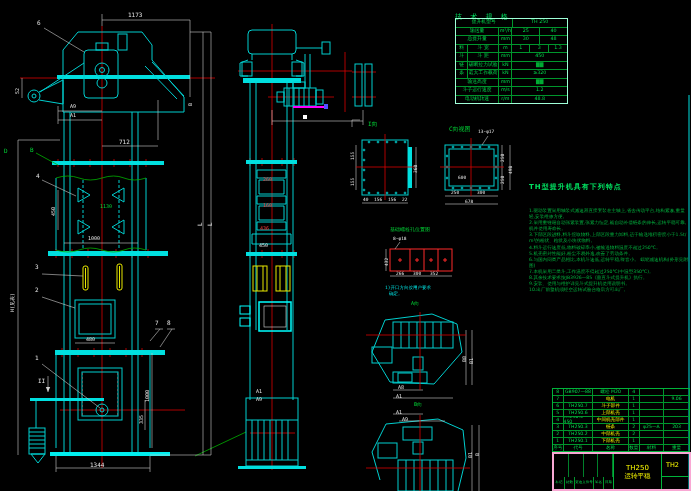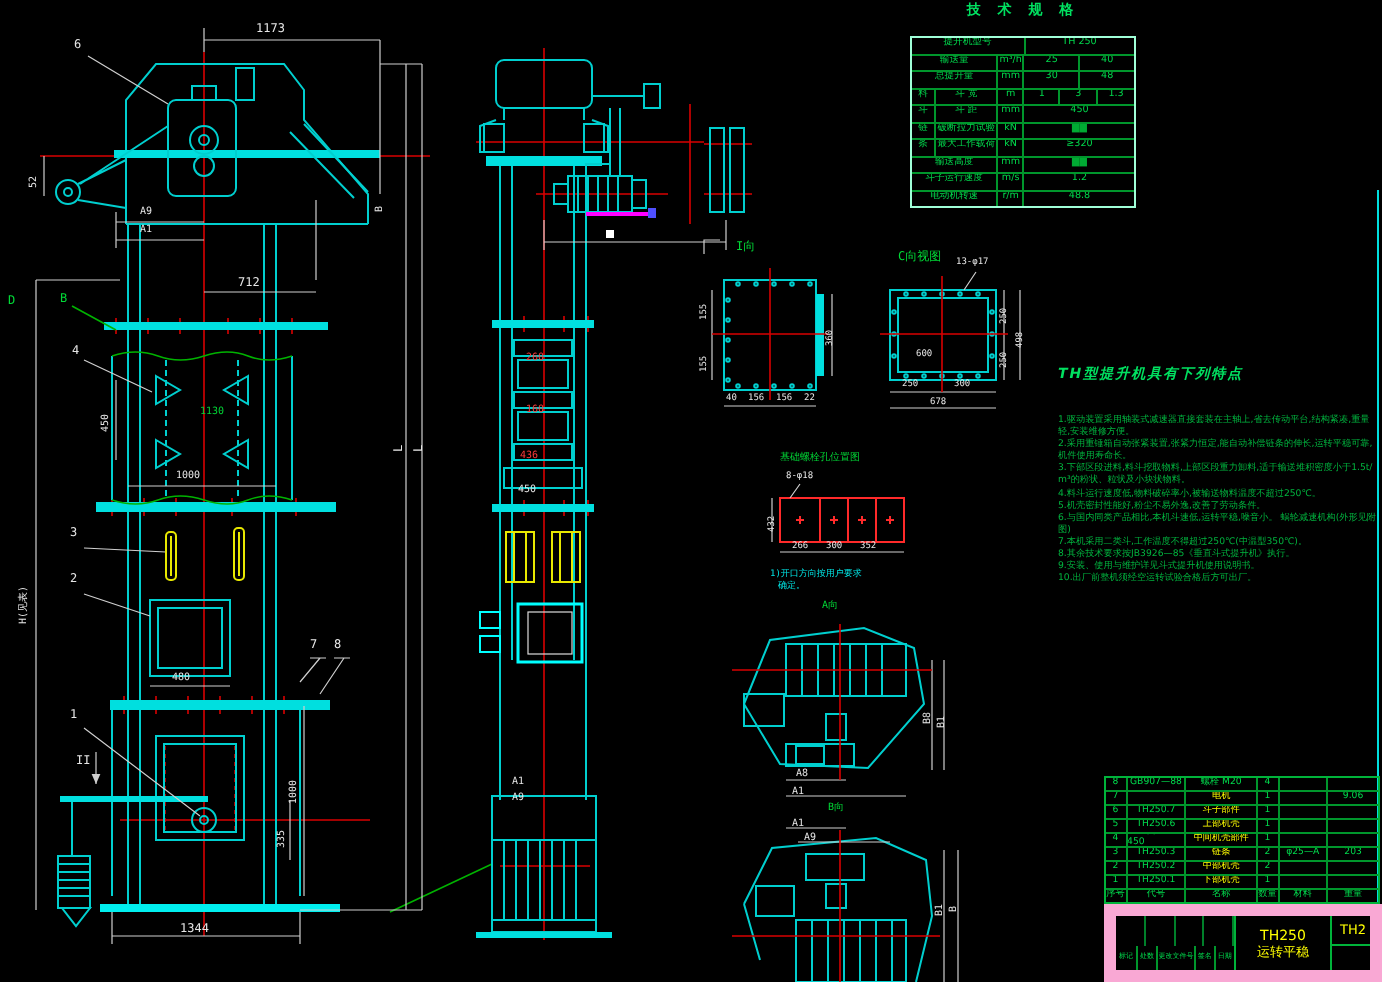--- a/index.html
+++ b/index.html
@@ -11,26 +11,26 @@
   .w{color:#e6e6e6}.g{color:#00d936}.r{color:#ff3b3b}.y{color:#ffff00}.c{color:#00e5e5}
   .grid{position:absolute;display:flex;flex-direction:column;box-sizing:border-box;}
   .trow{flex:1;display:flex;border-top:1px solid #00962c;min-height:0;}
   .trow:first-child{border-top:none;}
   .tcell{box-sizing:border-box;border-left:1px solid #00962c;overflow:hidden;display:flex;
          align-items:center;justify-content:center;color:#00d94c;line-height:1;}
   .tcell:first-child{border-left:none;}
   .tcell.y{color:#ffff00}.tcell.dark{color:#0a3}
   #spec-table{left:455px;top:18px;width:113px;height:86px;border:1px solid #9fffd8;font-size:4.8px;}
   #bom-table{left:552px;top:388px;width:138px;height:64px;border:1px solid #00b33a;font-size:4.6px;}
-  #spec-title{position:absolute;left:455px;top:0;width:113px;text-align:center;color:#00e060;
-              font-size:7px;letter-spacing:3px;font-weight:bold;}
+  #spec-title{position:absolute;left:455px;top:12px;width:113px;text-align:left;color:#00e060;
+              font-size:7px;letter-spacing:3px;font-weight:normal;}
   #notes{position:absolute;left:529px;top:182px;width:161px;}
-  #notes-title{color:#00e060;font-size:7px;font-weight:bold;margin-bottom:16px;letter-spacing:1px;font-style:italic;}
+  #notes-title{color:#00e060;font-size:7px;font-weight:bold;margin-bottom:16px;letter-spacing:1px;}
   .note-line{color:#00b33e;font-size:4.6px;line-height:6.1px;word-break:break-all;}
-  #title-block{position:absolute;left:552px;top:452px;width:139px;height:39px;border:6px solid #f9a8d4;
+  #title-block{position:absolute;left:552px;top:452px;width:139px;height:39px;border:2px solid #f9a8d4;
                box-sizing:border-box;display:flex;}
   #tb-left{width:60px;border-right:1px solid #00b33a;display:flex;flex-direction:column;box-sizing:border-box;}
   #tb-rev{flex:1;display:flex;}
   .revcol{flex:1;border-right:1px solid #00802a;}
   #tb-fields{height:12px;border-top:1px solid #00b33a;font-size:3.5px;}
   #tb-mid{width:48px;border-right:1px solid #00b33a;display:flex;flex-direction:column;
           align-items:center;justify-content:center;box-sizing:border-box;}
   #tb-mid .t1{color:#ffff00;font-size:7px;line-height:8px;}
   #tb-mid .t2{color:#ffff00;font-size:6.5px;line-height:8px;}
   #tb-right{flex:1;display:flex;flex-direction:column;}

